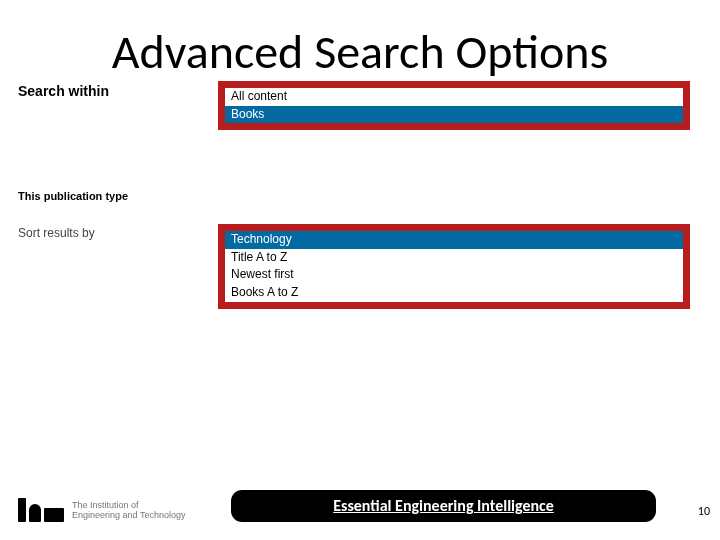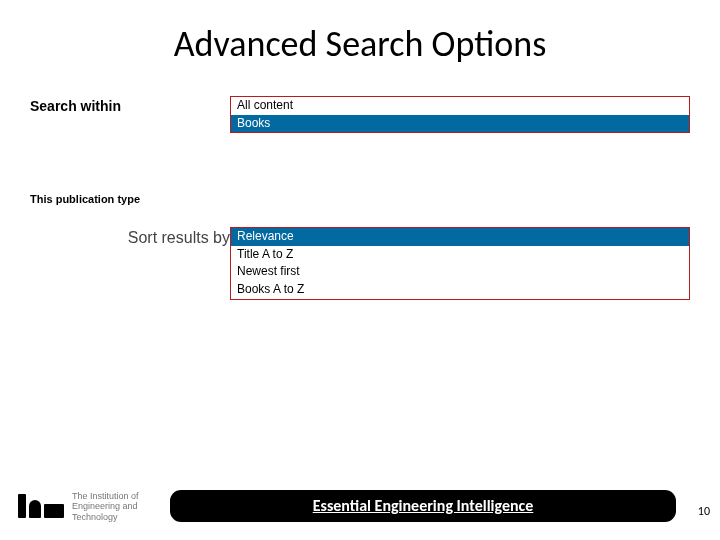--- a/index.html
+++ b/index.html
@@ -6,47 +6,46 @@
   body {
     width: 720px;
     height: 540px;
     background: #fff;
     font-family: Calibri, Arial, sans-serif;
     position: relative;
     overflow: hidden;
   }
   .title {
     text-align: center;
-    font-size: 36px;
+    font-size: 48px;
     font-weight: 400;
     color: #000;
     margin-top: 22px;
-    margin-bottom: 30px;
   }
   .content {
-    padding: 0 30px 0 30px;
+    padding: 0 30px 0 18px;
   }
   .row {
     display: flex;
     align-items: flex-start;
     margin-bottom: 22px;
   }
   .label {
     width: 200px;
     font-family: Arial, sans-serif;
     color: #000;
     font-size: 14px;
     padding-top: 2px;
   }
   .label.bold { font-weight: 700; }
   .label.sub { font-weight: 700; font-size: 11px; padding-top: 3px; margin-top: 35px; }
-  .label.light { font-weight: 400; font-size: 16px; color: #444; text-align: right; }
+  .label.light { font-weight: 400; font-size: 12px; color: #444; }
   .listbox {
     flex: 1;
-    border: 1px solid #b91c1c;
+    border: 7px solid #b91c1c;
     background: #fff;
     font-family: Arial, sans-serif;
     font-size: 12px;
     line-height: 1.3;
   }
   .listbox .opt {
     padding: 1px 6px;
     color: #000;
     white-space: nowrap;
   }
@@ -60,21 +59,21 @@
     right: 0;
     bottom: 18px;
     display: flex;
     align-items: flex-end;
   }
   .logo-wrap {
     display: flex;
     align-items: center;
     gap: 8px;
     padding-left: 18px;
-    width: 170px;
+    width: 231px;
   }
   .logo-mark {
     display: flex;
     align-items: flex-end;
     gap: 3px;
   }
   .bar1 { width: 8px; height: 24px; background: #000; border-radius: 1px; }
   .bar2 { width: 12px; height: 18px; background: #000; border-radius: 1px 1px 1px 1px; border-top-left-radius: 6px; border-top-right-radius: 6px; }
   .bar3 { width: 20px; height: 14px; background: #000; border-radius: 1px; position: relative; }
   .logo-text {
@@ -88,21 +87,21 @@
     background: #000;
     color: #fff;
     font-weight: 700;
     font-size: 16px;
     text-align: center;
     padding: 6px 0 7px;
     text-decoration: underline;
     border-radius: 11px;
   }
   .page-num {
-    width: 44px;
+    width: 64px;
     text-align: right;
     padding-right: 10px;
     font-size: 12px;
     color: #000;
     padding-bottom: 4px;
   }
 </style>
 </head>
 <body>
 
@@ -118,21 +117,21 @@
     </div>
   </div>
 
   <div class="row">
     <div class="label sub">This publication type</div>
   </div>
 
   <div class="row">
     <div class="label light">Sort results by</div>
     <div class="listbox">
-      <div class="opt sel">Relevance</div>
+      <div class="opt sel">Technology</div>
       <div class="opt">Title A to Z</div>
       <div class="opt">Newest first</div>
       <div class="opt">Books A to Z</div>
     </div>
   </div>
 
 </div>
 
 <div class="footer">
   <div class="logo-wrap">

